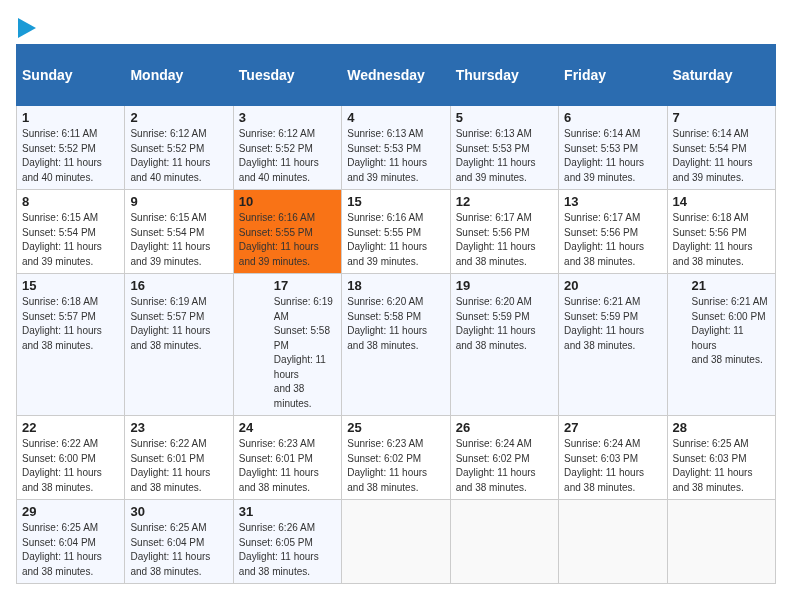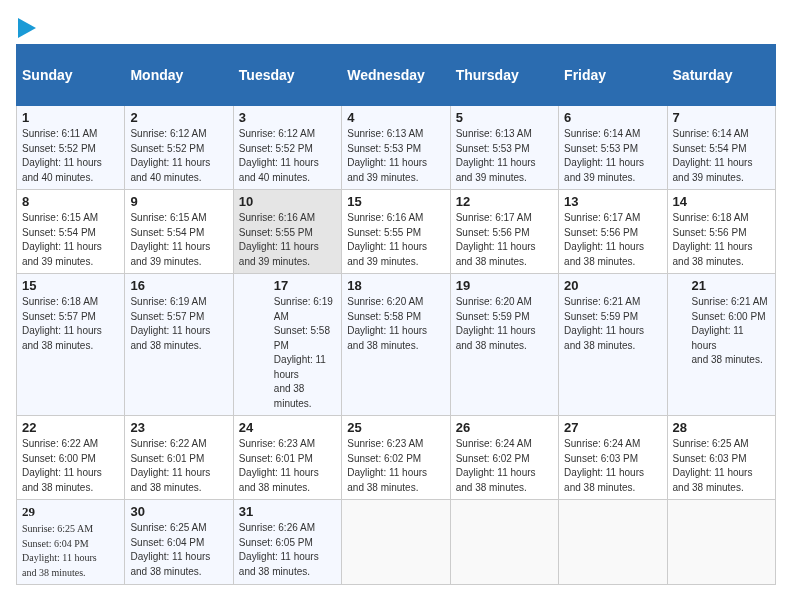--- a/index.html
+++ b/index.html
@@ -130,21 +130,21 @@
       </tr>
       <tr>
         <td style="background: rgb(255, 255, 255);">
           <span class="day-num">8</span>
           <div class="day-info">Sunrise: 6:15 AM<br>Sunset: 5:54 PM<br>Daylight: 11 hours<br>and 39 minutes.</div>
         </td>
         <td style="background: rgb(255, 255, 255);">
           <span class="day-num">9</span>
           <div class="day-info">Sunrise: 6:15 AM<br>Sunset: 5:54 PM<br>Daylight: 11 hours<br>and 39 minutes.</div>
         </td>
-        <td style="background: #e5e5e5;">
+        <td style="background: #f97316;">
           <span class="day-num">10</span>
           <div class="day-info">Sunrise: 6:16 AM<br>Sunset: 5:55 PM<br>Daylight: 11 hours<br>and 39 minutes.</div>
         </td>
         <td style="background: rgb(255, 255, 255);">
           <span class="day-num">15</span>
           <div class="day-info">Sunrise: 6:16 AM<br>Sunset: 5:55 PM<br>Daylight: 11 hours<br>and 39 minutes.</div>
         </td>
         <td style="background: rgb(255, 255, 255);">
           <span class="day-num">12</span>
           <div class="day-info">Sunrise: 6:17 AM<br>Sunset: 5:56 PM<br>Daylight: 11 hours<br>and 38 minutes.</div>
@@ -212,21 +212,21 @@
         <td style="background: rgb(255, 255, 255);">
           <span class="day-num">27</span>
           <div class="day-info">Sunrise: 6:24 AM<br>Sunset: 6:03 PM<br>Daylight: 11 hours<br>and 38 minutes.</div>
         </td>
         <td style="background: rgb(255, 255, 255);">
           <span class="day-num">28</span>
           <div class="day-info">Sunrise: 6:25 AM<br>Sunset: 6:03 PM<br>Daylight: 11 hours<br>and 38 minutes.</div>
         </td>
       </tr>
       <tr>
-        <td style="background: rgb(245, 248, 255); font-family: Liberation Serif, serif;">
+        <td style="background: rgb(245, 248, 255);">
           <span class="day-num">29</span>
           <div class="day-info">Sunrise: 6:25 AM<br>Sunset: 6:04 PM<br>Daylight: 11 hours<br>and 38 minutes.</div>
         </td>
         <td style="background: rgb(245, 248, 255);">
           <span class="day-num">30</span>
           <div class="day-info">Sunrise: 6:25 AM<br>Sunset: 6:04 PM<br>Daylight: 11 hours<br>and 38 minutes.</div>
         </td>
         <td style="background: rgb(245, 248, 255);">
           <span class="day-num">31</span>
           <div class="day-info">Sunrise: 6:26 AM<br>Sunset: 6:05 PM<br>Daylight: 11 hours<br>and 38 minutes.</div>

